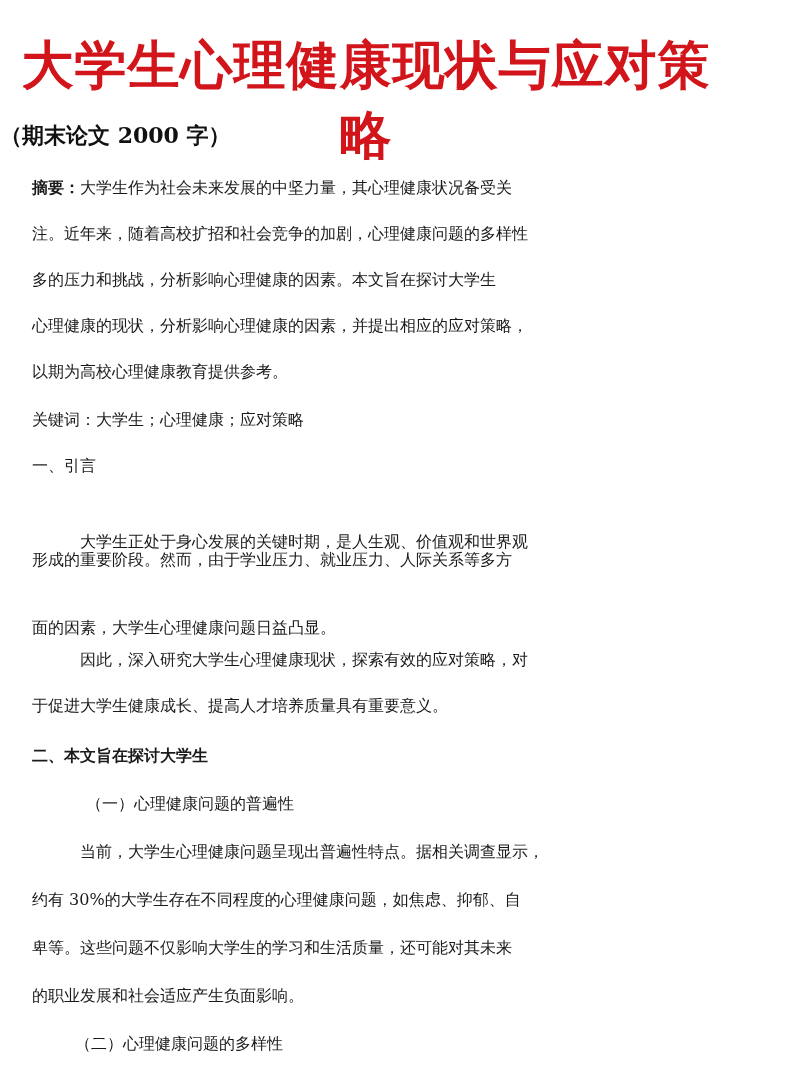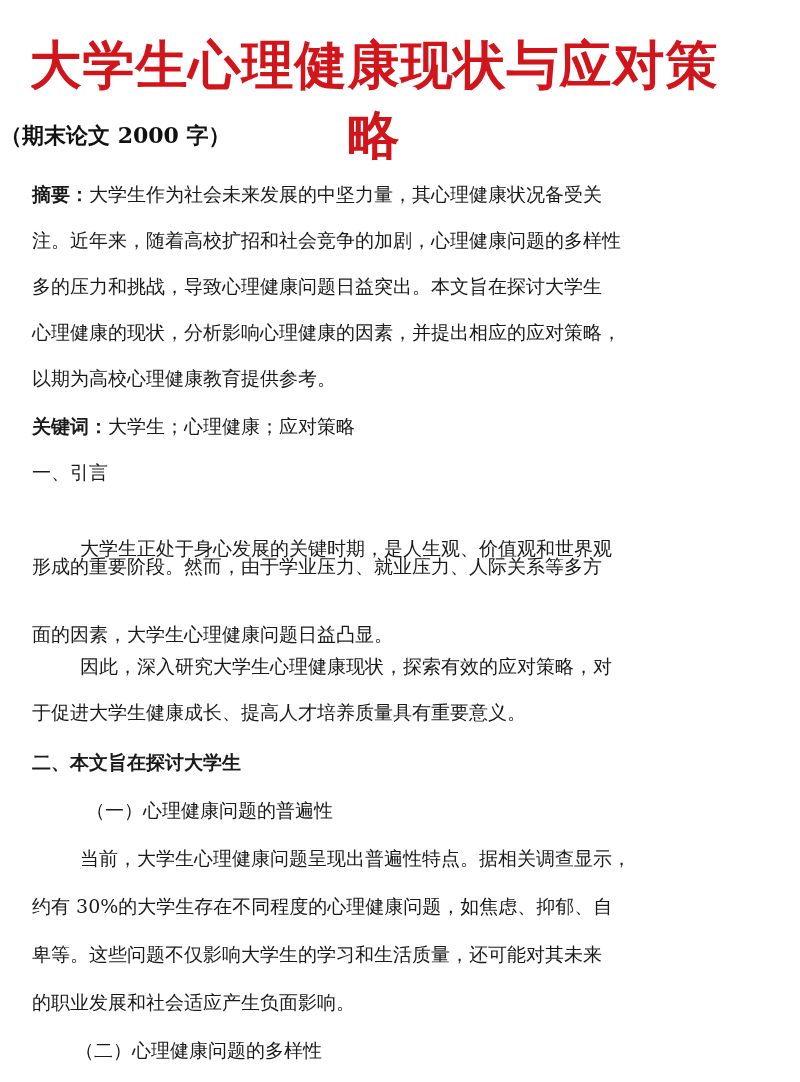--- a/index.html
+++ b/index.html
@@ -1,37 +1,37 @@
 <!DOCTYPE html>
 <html><head>
 <meta charset="utf-8">
 <style>
   html, body { margin: 0; padding: 0; background: #ffffff; }
   body { width: 800px; height: 1082px; overflow: hidden; position: relative;
          font-family: "DejaVu Serif", "Liberation Serif", serif; color: #1a1a1a; }
-  .title { position: absolute; top: 30px; left: 8px; width: 732px; text-align: center;
+  .title { position: absolute; top: 30px; left: 0; width: 732px; text-align: center;
            color: #d2151b; font-size: 52px; font-weight: bold; letter-spacing: 1px;
            font-family: "DejaVu Serif", serif; line-height: 70px; }
   .subtitle { position: absolute; top: 120px; left: 0; width: 800px; text-align: left;
               font-size: 22px; font-weight: bold; color: #111; line-height: 30px; }
-  .line { position: absolute; left: 32px; font-size: 19px; line-height: 36px; white-space: nowrap; color: #1a1a1a; }
+  .line { position: absolute; left: 32px; font-size: 16px; line-height: 23px; white-space: nowrap; color: #1a1a1a; }
   .indent { left: 80px; }
   .b { font-weight: bold; }
-  .h { font-weight: 700; }
+  .h { font-weight: 400; }
 </style>
 </head>
 <body>
 
 <div>
   <div class="title">大学生心理健康现状与应对策略</div>
   <div class="subtitle">（期末论文 2000 字）</div>
 
   <div class="line" style="top:176px"><span class="b">摘要：</span><span>大学生作为社会未来发展的中坚力量，其心理健康状况备受关</span></div>
   <div class="line" style="top:222px">注。近年来，随着高校扩招和社会竞争的加剧，心理健康问题的多样性</div>
-  <div class="line" style="top:268px">多的压力和挑战，导致心理健康问题日益突出。本文旨在探讨大学生</div>
+  <div class="line" style="top:268px">多的压力和挑战，分析影响心理健康的因素。本文旨在探讨大学生</div>
   <div class="line" style="top:314px">心理健康的现状，分析影响心理健康的因素，并提出相应的应对策略，</div>
   <div class="line" style="top:360px">以期为高校心理健康教育提供参考。</div>
 
   <div class="line" style="top:408px"><span class="h">关键词：</span><span>大学生；心理健康；应对策略</span></div>
 
   <div class="line" style="top:454px">一、引言</div>
 
   <div class="line indent" style="top:530px">大学生正处于身心发展的关键时期，是人生观、价值观和世界观</div>
   <div class="line" style="top:548px">形成的重要阶段。然而，由于学业压力、就业压力、人际关系等多方</div>
   <div class="line" style="top:616px">面的因素，大学生心理健康问题日益凸显。</div>

